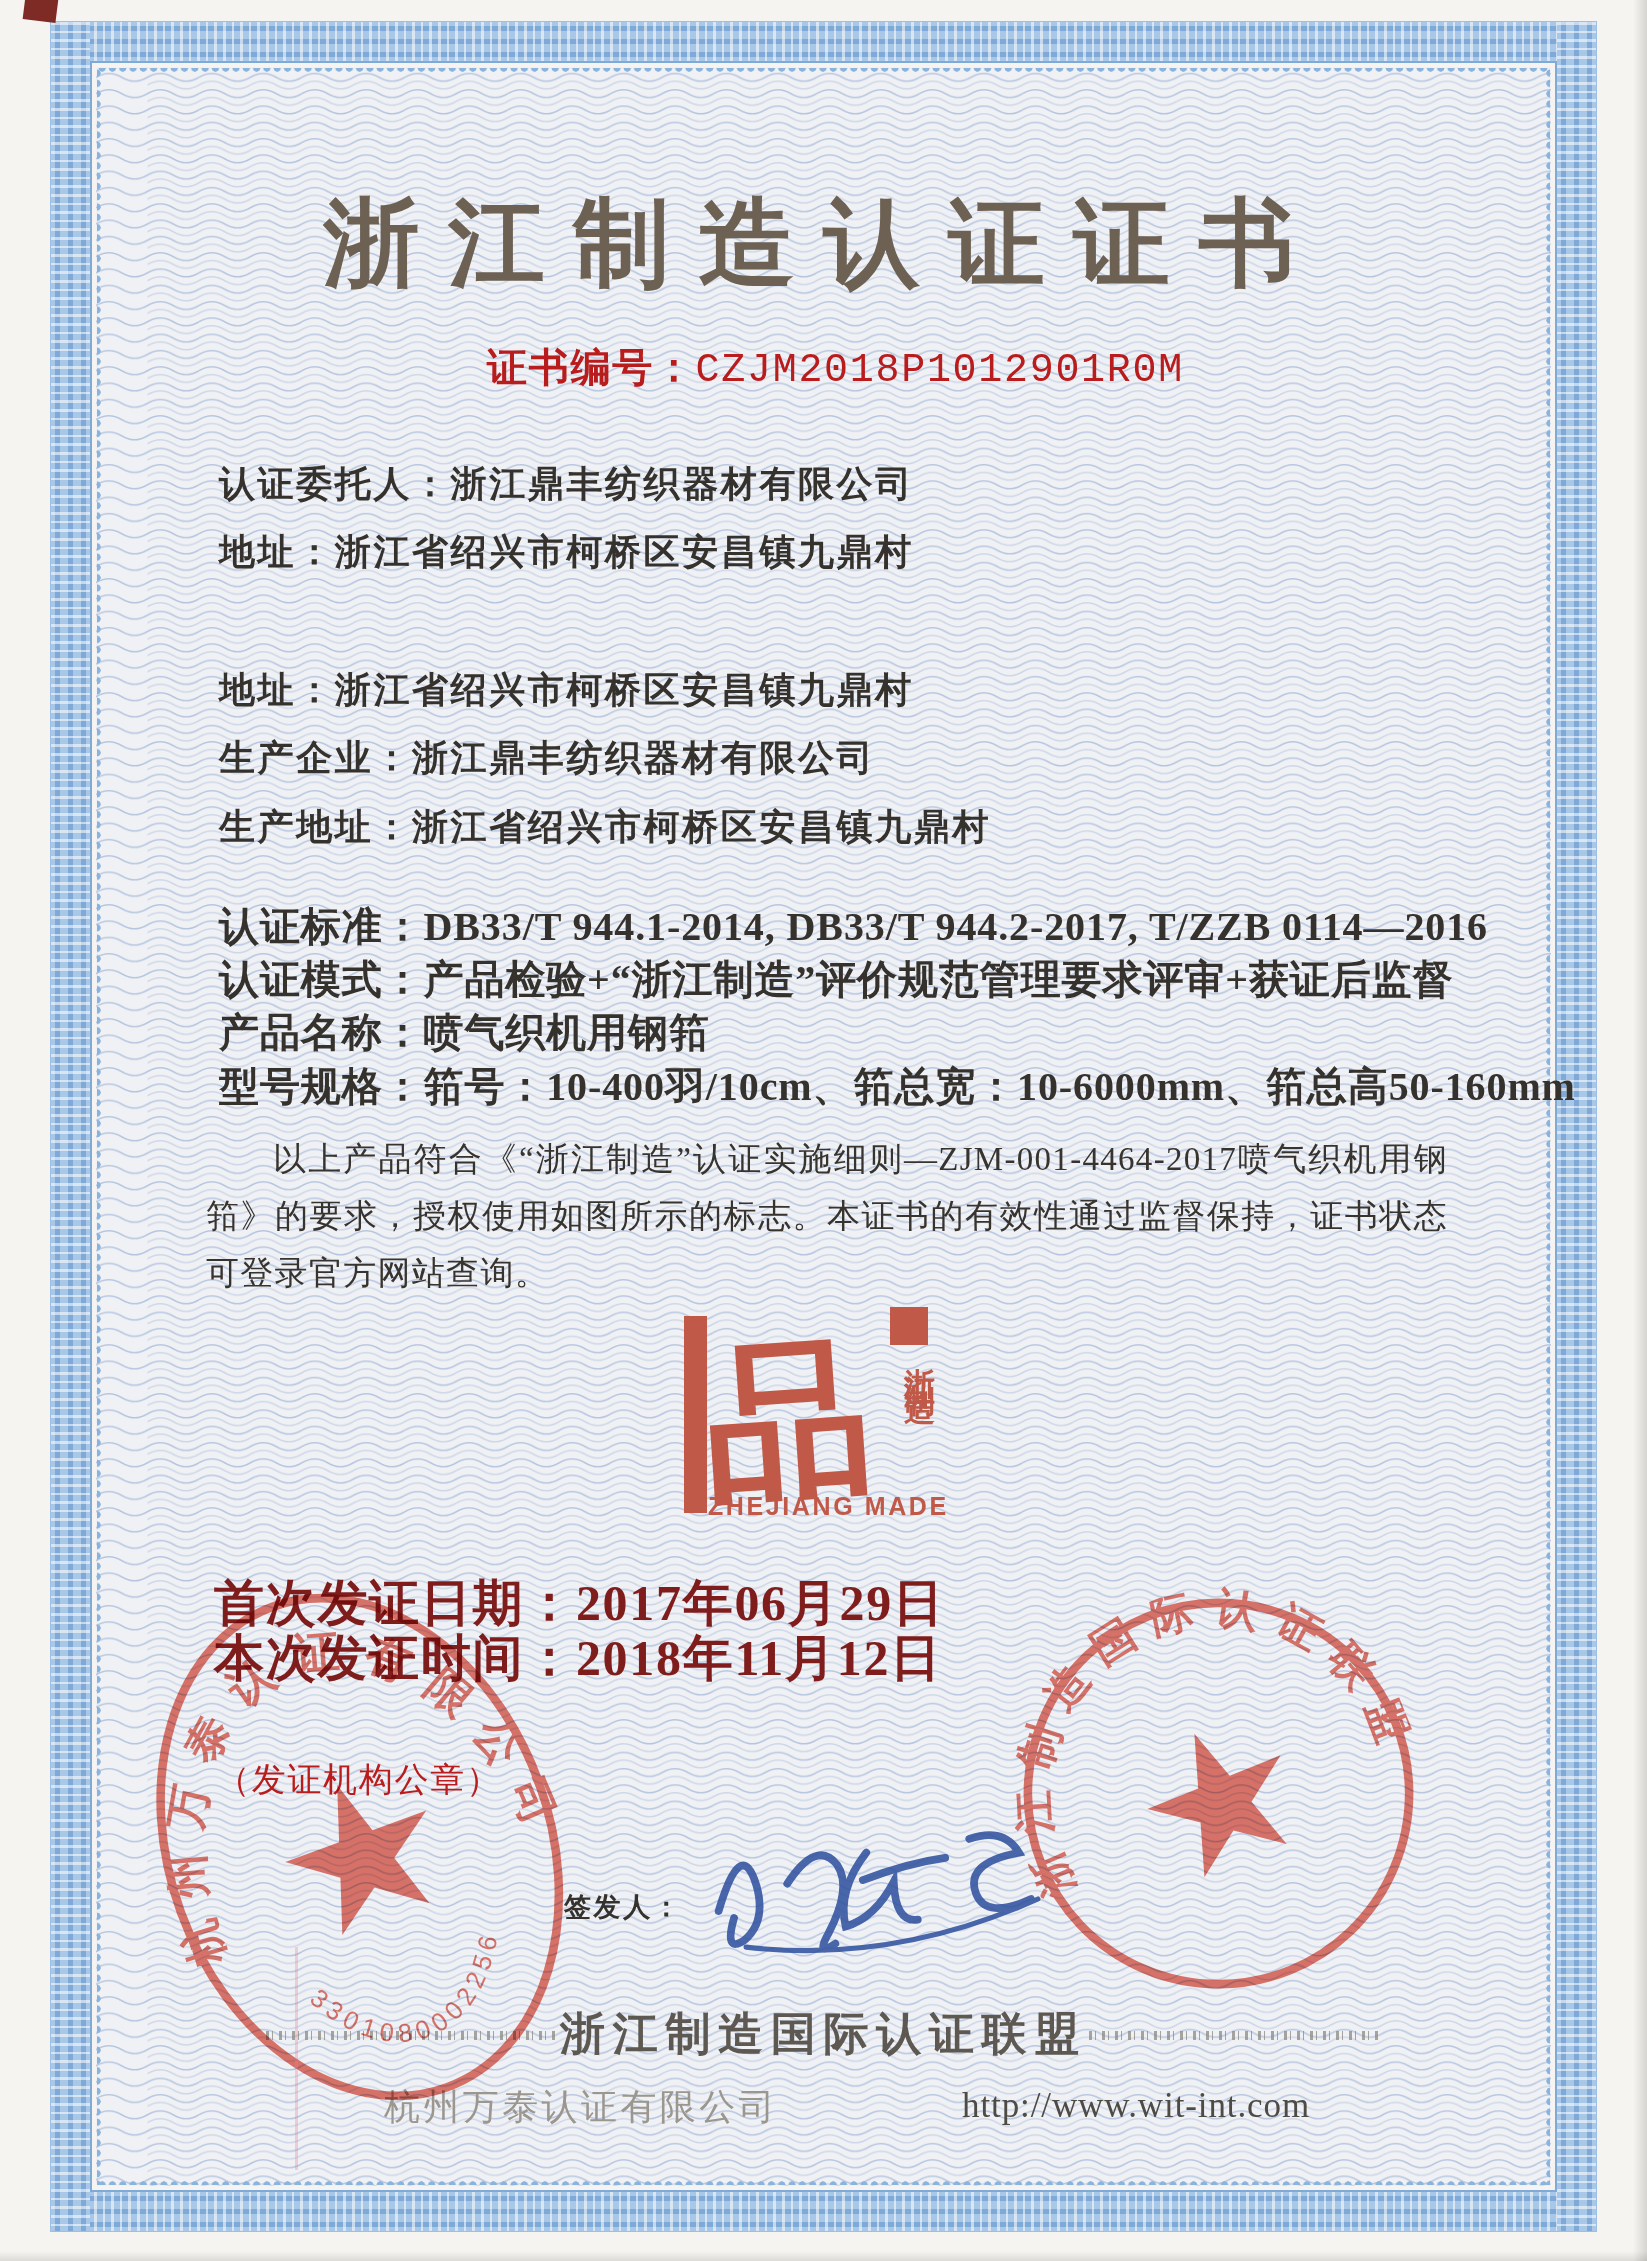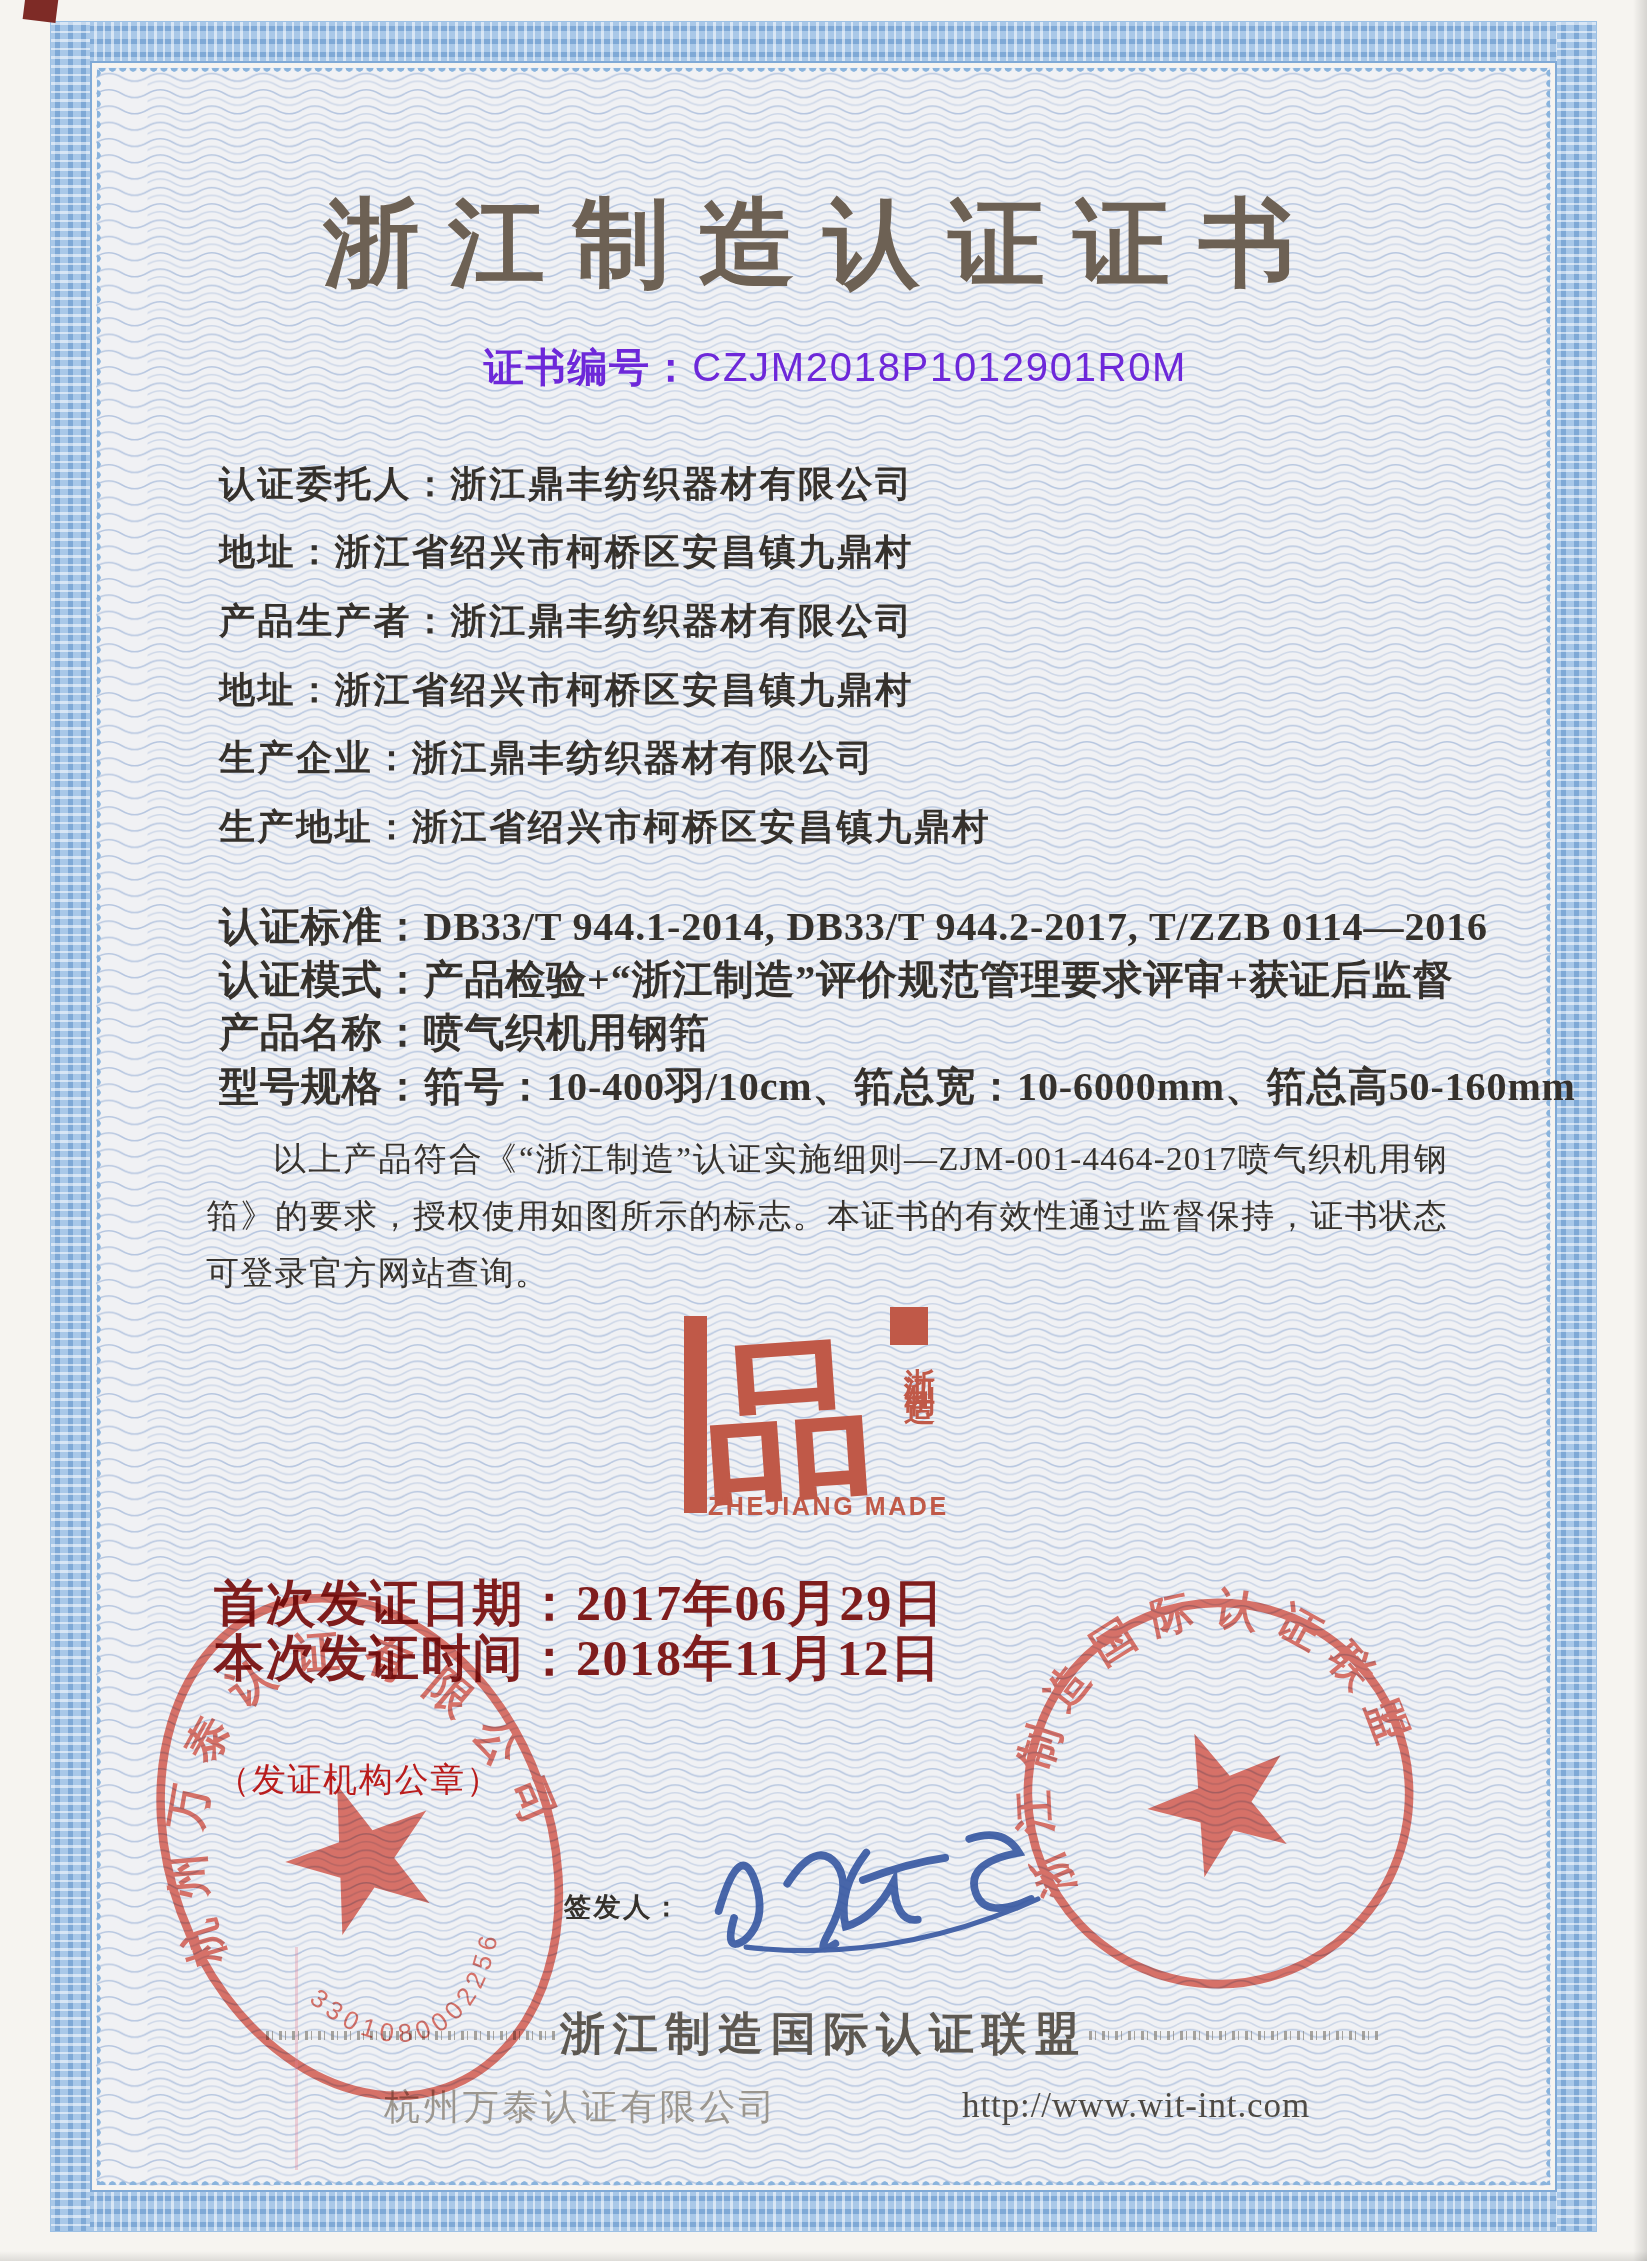--- a/index.html
+++ b/index.html
@@ -39,22 +39,22 @@
   .fringe-right{top:46px;bottom:46px;right:46px;width:11px;
         background:radial-gradient(circle at 100% 50%,#8ab4dd 0 3.4px,rgba(138,180,221,0) 4px);
         background-size:11px 10.3px;}
   .content-tint{position:absolute;left:96px;top:67px;width:1455px;height:2119px;
         background:#f0f1f4;z-index:0;}
   .waves{position:absolute;left:96px;top:67px;z-index:0;}
   
   .abs{position:absolute;z-index:2;}
   .title{left:0;right:0;top:180px;text-align:center;font-size:96px;font-weight:bold;
         letter-spacing:29px;color:#6d6154;}
-  .certno{left:0;right:0;top:340px;text-align:center;font-size:40px;color:#6d28d9;
-        font-family:Liberation Sans, sans-serif;letter-spacing:1.7px;margin-left:24px;}
+  .certno{left:0;right:0;top:340px;text-align:center;font-size:40px;color:#b91c1c;
+        font-family:Liberation Mono, monospace;letter-spacing:1.7px;margin-left:24px;}
   .certno .lbl{font-weight:bold;}
   .row{left:219px;font-size:36px;font-weight:bold;letter-spacing:2.6px;white-space:nowrap;}
   .spec{left:219px;font-size:40px;font-weight:bold;letter-spacing:0.9px;white-space:nowrap;}
   .statement{left:206px;top:1131px;width:1242px;font-size:33px;line-height:57px;
         text-indent:67px;text-align:justify;letter-spacing:1.3px;color:#37332e;}
   
   .logo{left:682px;top:1307px;width:283px;height:227px;}
   .logo *{position:absolute;color:#c05948;}
   .logo-bar{left:1.7px;top:8.6px;width:23px;height:197px;background:#c05948;}
   .logo-corner{left:208px;top:0;width:38px;height:38px;background:#c05948;}
@@ -108,21 +108,20 @@
   </div>
 
   <div class="abs title">浙江制造认证证书</div>
 
   <div class="abs certno">
     <span class="lbl">证书编号：</span><span>CZJM2018P1012901R0M</span>
   </div>
 
   <div class="abs row" style="top:460px"><span>认证委托人：</span><span>浙江鼎丰纺织器材有限公司</span></div>
   <div class="abs row" style="top:528px"><span>地址：</span><span>浙江省绍兴市柯桥区安昌镇九鼎村</span></div>
-  <div class="abs row" style="top:597px"><span>产品生产者：</span><span>浙江鼎丰纺织器材有限公司</span></div>
   <div class="abs row" style="top:666px"><span>地址：</span><span>浙江省绍兴市柯桥区安昌镇九鼎村</span></div>
   <div class="abs row" style="top:734px"><span>生产企业：</span><span>浙江鼎丰纺织器材有限公司</span></div>
   <div class="abs row" style="top:803px"><span>生产地址：</span><span>浙江省绍兴市柯桥区安昌镇九鼎村</span></div>
 
   <div class="abs spec" style="top:899px"><span>认证标准：</span><span>DB33/T 944.1-2014, DB33/T 944.2-2017, T/ZZB 0114—2016</span></div>
   <div class="abs spec" style="top:952px"><span>认证模式：</span><span>产品检验+“浙江制造”评价规范管理要求评审+获证后监督</span></div>
   <div class="abs spec" style="top:1005px"><span>产品名称：</span><span>喷气织机用钢筘</span></div>
   <div class="abs spec" style="top:1059px"><span>型号规格：</span><span>筘号：10-400羽/10cm、筘总宽：10-6000mm、筘总高50-160mm</span></div>
 
   <div class="abs statement">以上产品符合《“浙江制造”认证实施细则—ZJM-001-4464-2017喷气织机用钢筘》的要求，授权使用如图所示的标志。本证书的有效性通过监督保持，证书状态可登录官方网站查询。</div>

